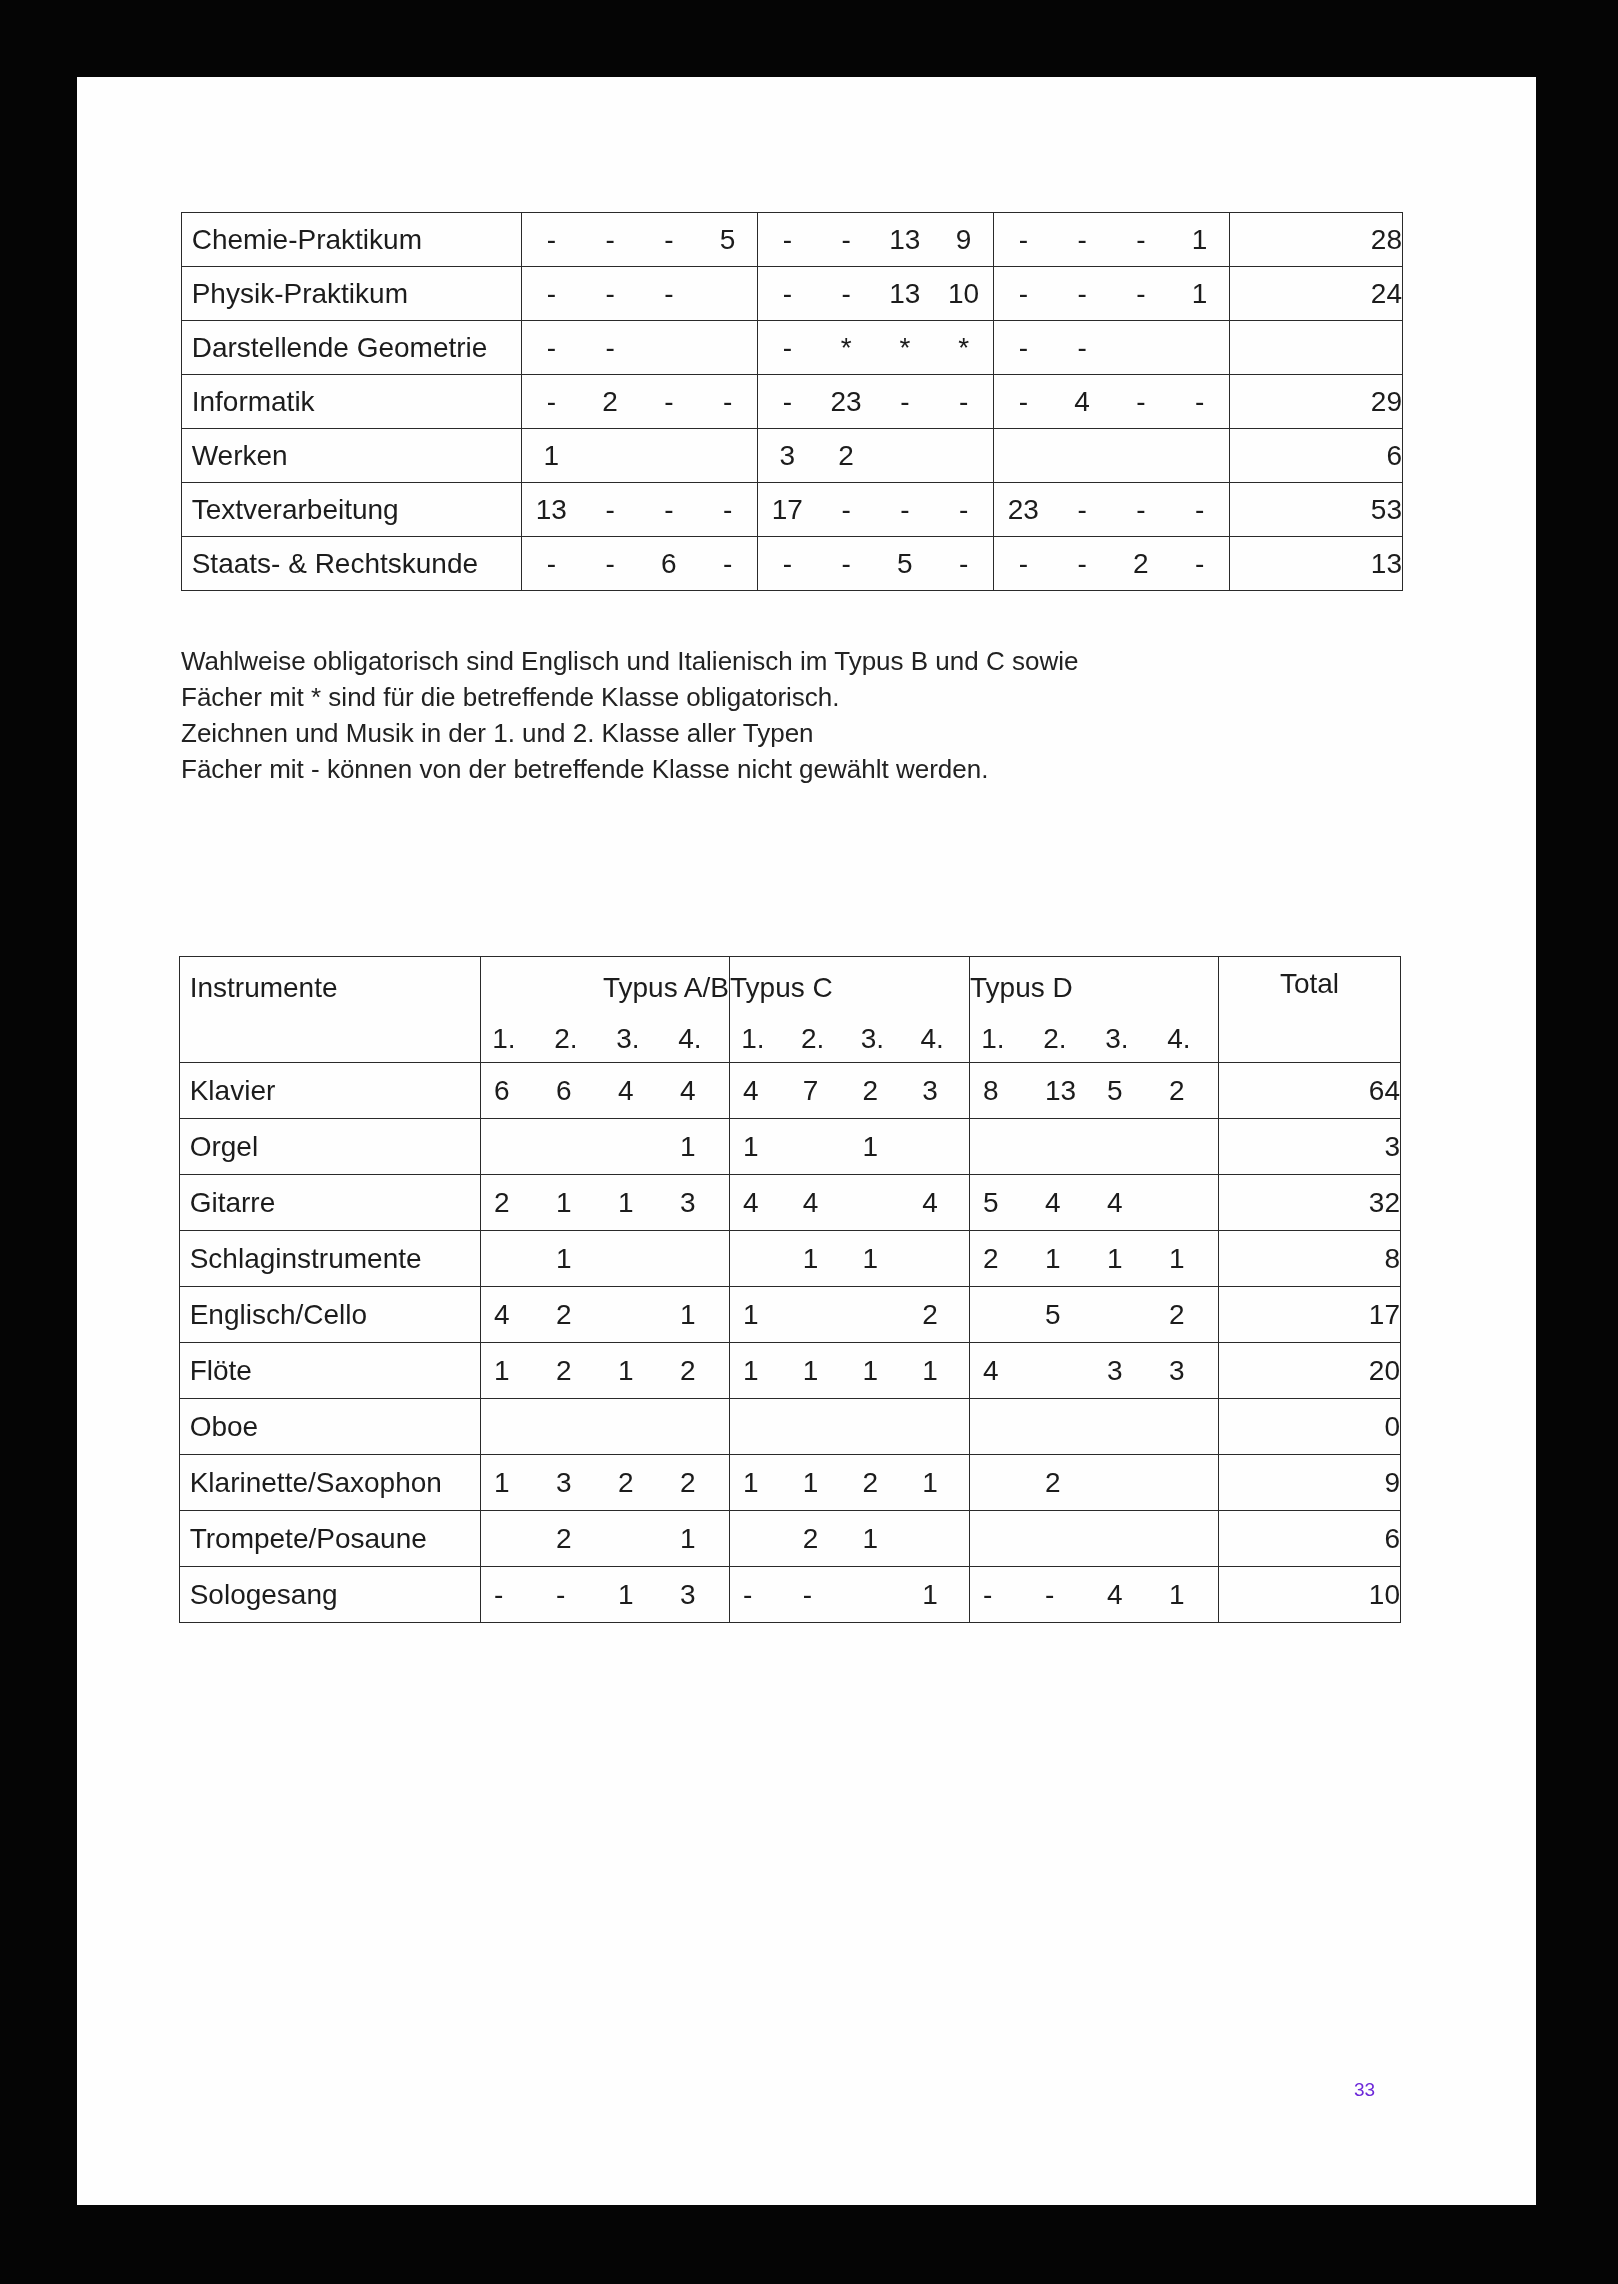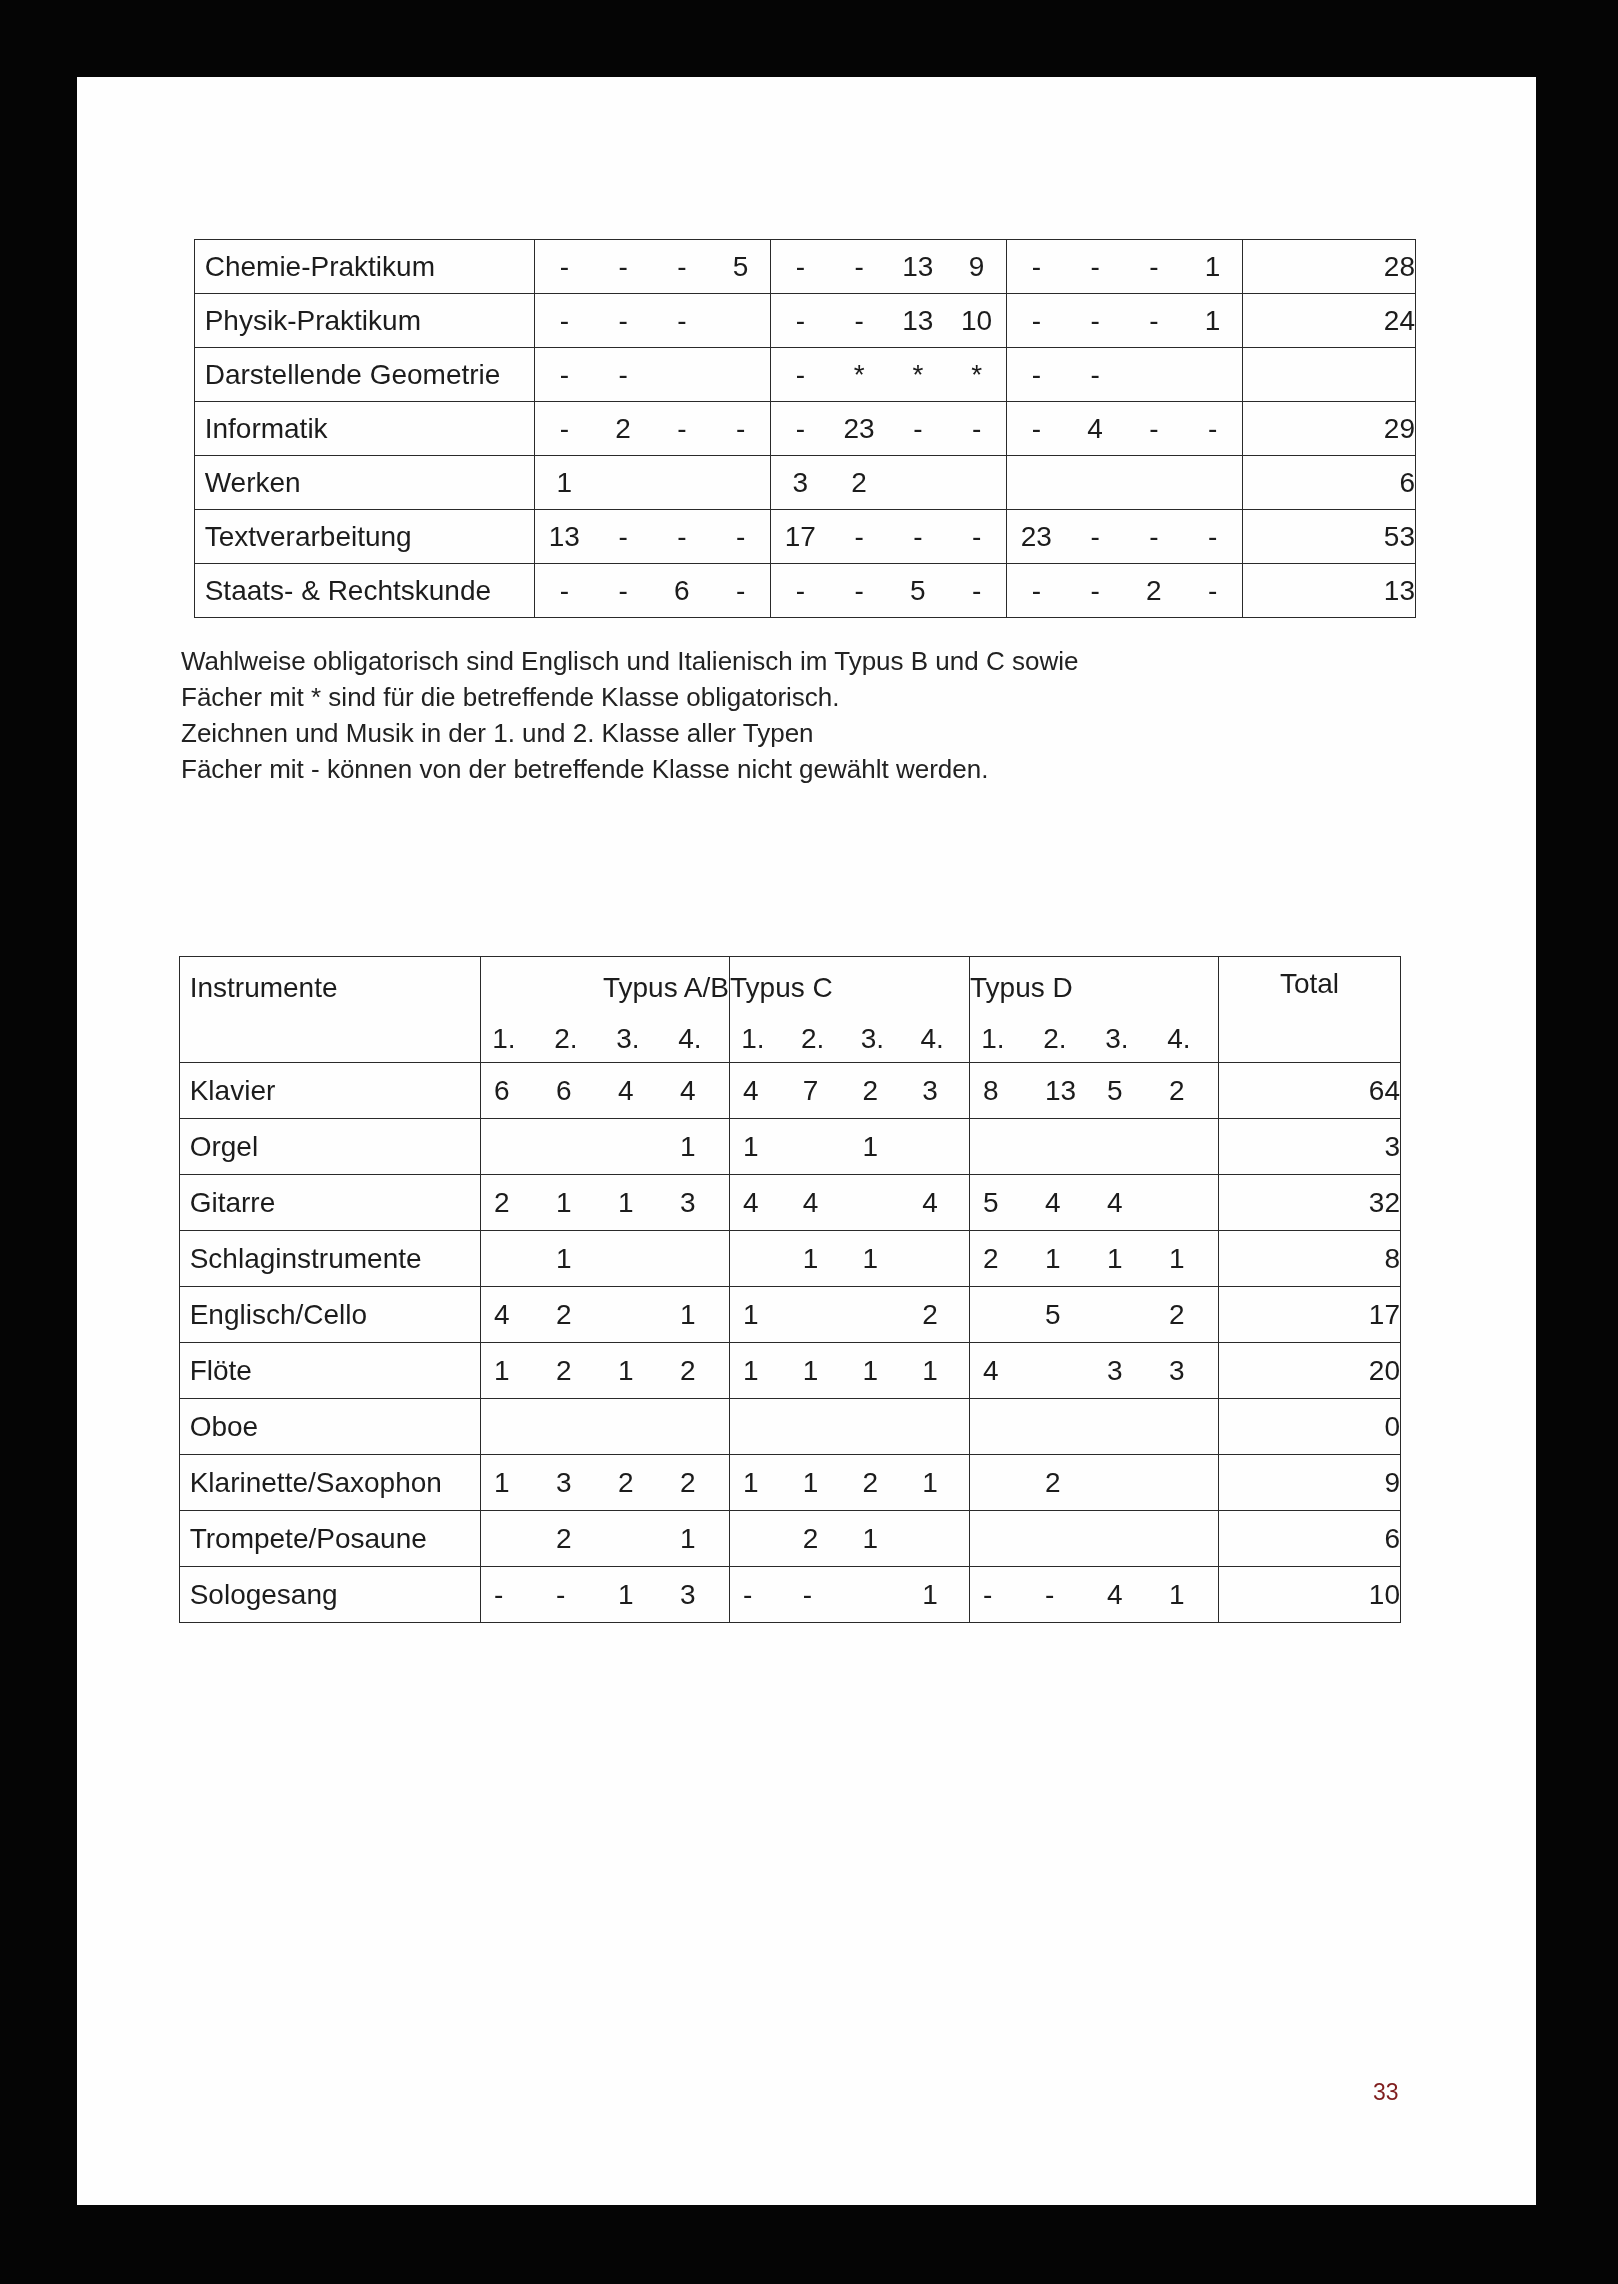--- a/index.html
+++ b/index.html
@@ -29,21 +29,21 @@
       height: 55px;
       vertical-align: middle;
     }
     .subject { padding-left: 9.7px !important; white-space: nowrap; }
     .cells { display: flex; width: 100%; height: 100%; align-items: center; }
     .cells span { flex: 1; text-align: center; }
     .cells.left span { text-align: left; padding-left: 13px; }
     .total { text-align: right; }
 
     
-    #t1 { left: 117px; top: 135px; width: 1222px; margin-top: 27px; }
+    #t1 { left: 104px; top: 135px; width: 1222px; }
     #t1 col.c0 { width: 340px; }
     #t1 col.c1 { width: 236px; }
     #t1 col.c2 { width: 236px; }
     #t1 col.c3 { width: 236px; }
     #t1 col.c4 { width: 173px; }
     #t1 td { height: 53px; }
 
     .notes {
       position: absolute; left: 104px; top: 566px;
       font-size: 26px; line-height: 36px;
@@ -68,21 +68,21 @@
     #t2 tr.head td { height: 105px; vertical-align: top; }
     .hdr-type { text-align: left; padding-top: 14.6px; }
     .hdr-type.left { text-align: right; padding-left: 9.7px; }
     .hdr-grades { display: flex; margin-top: 19.4px; }
     .hdr-grades span { flex: 1; text-align: left; padding-left: 11.3px; }
     .hdr-label { padding-left: 9.7px; padding-top: 14.6px; }
     .hdr-total { text-align: center; padding-top: 11.3px; }
 
     .page-number {
       position: absolute; left: 1277px; top: 2002px;
-      font-size: 23px; color: #7f1d1d; margin-left: 19px;
+      font-size: 19px; color: #6d28d9;
     }
   </style>
 </head>
 <body>
 
 <div class="page">
 
   <table class="grid" id="t1">
     <colgroup>
         <col class="c0">

